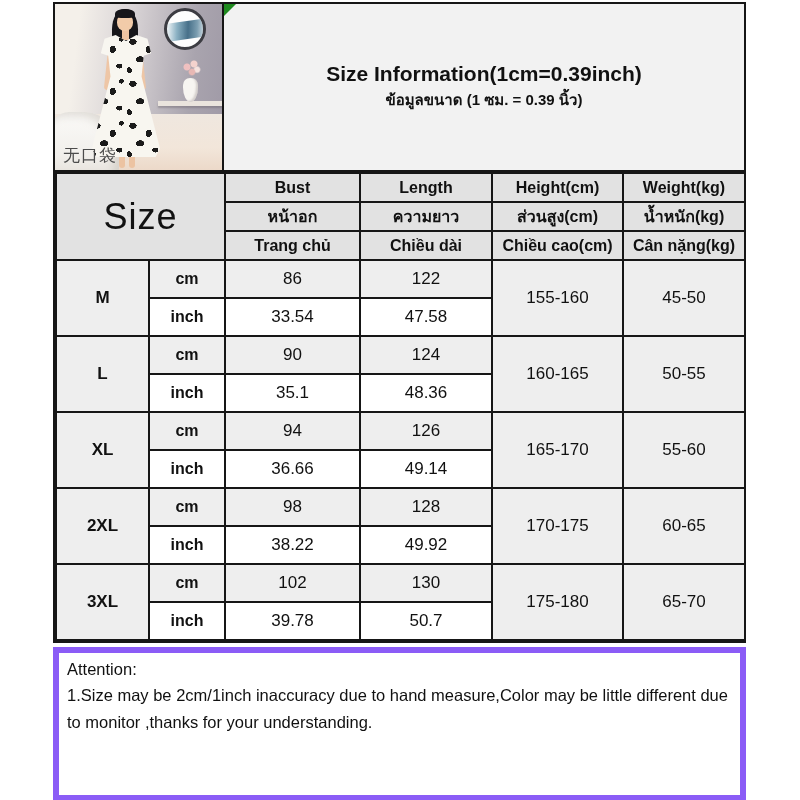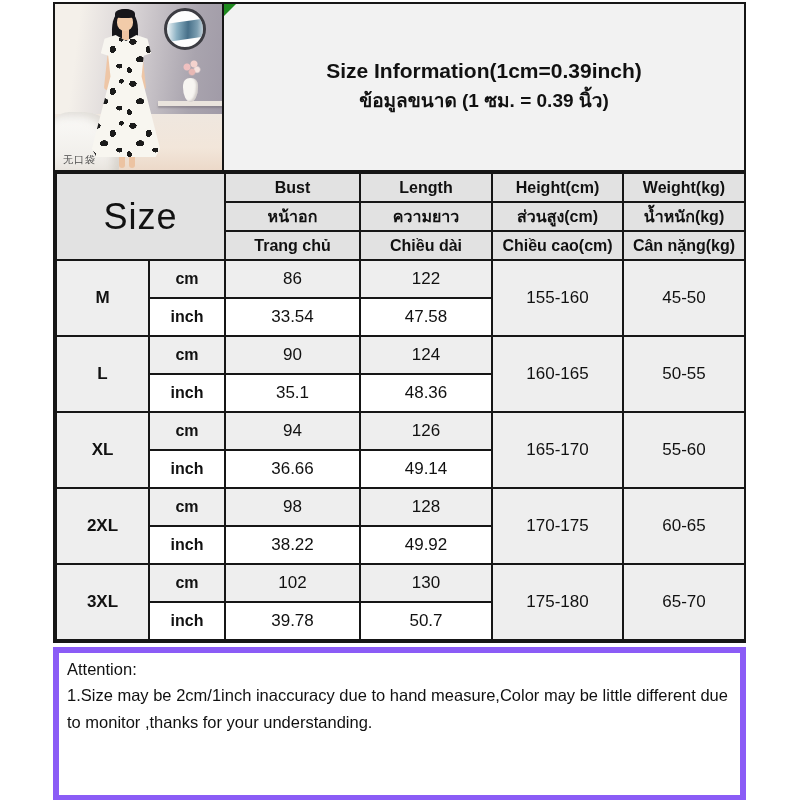--- a/index.html
+++ b/index.html
@@ -121,21 +121,21 @@
       radial-gradient(ellipse 5px 6px at 66% 34%, #1b1b1b 60%, transparent 62%),
       radial-gradient(ellipse 7px 5px at 42% 58%, #1b1b1b 60%, transparent 62%),
       radial-gradient(ellipse 5px 4px at 84% 74%, #1b1b1b 60%, transparent 62%),
       radial-gradient(ellipse 4px 5px at 12% 84%, #1b1b1b 60%, transparent 62%),
       radial-gradient(ellipse 4px 4px at 90% 10%, #1b1b1b 60%, transparent 62%);
     background-size: 36px 42px;
     clip-path: polygon(36% 0, 50% 5%, 64% 0, 79% 3%, 84% 15%, 74% 17%, 71% 34%, 96% 93%, 90% 100%, 10% 100%, 4% 93%, 29% 34%, 26% 17%, 16% 15%, 21% 3%);
   }
   .photo-caption {
     position: absolute; left: 8px; bottom: 3px;
-    font-size: 10px;
+    font-size: 17px;
     color: #4c4c4c;
     letter-spacing: 1px;
   }
 
   
   .title-panel {
     position: relative;
     flex: 1;
     background: #f2f2f2;
     display: flex;
@@ -145,21 +145,21 @@
     gap: 2px;
     text-align: center;
   }
   .green-corner {
     position: absolute; left: 0; top: 0;
     width: 0; height: 0;
     border-top: 12px solid #1f8a1f;
     border-right: 12px solid transparent;
   }
   .title-en { font-size: 21px; font-weight: bold; }
-  .title-th { font-size: 19px; font-weight: bold; }
+  .title-th { font-size: 15px; font-weight: bold; }
   .title-vi { font-size: 20px; font-weight: bold; }
 
   
   table.size-table {
     width: 100%;
     border-collapse: collapse;
     table-layout: fixed;
   }
   .size-table td {
     border: 2px solid #161616;

